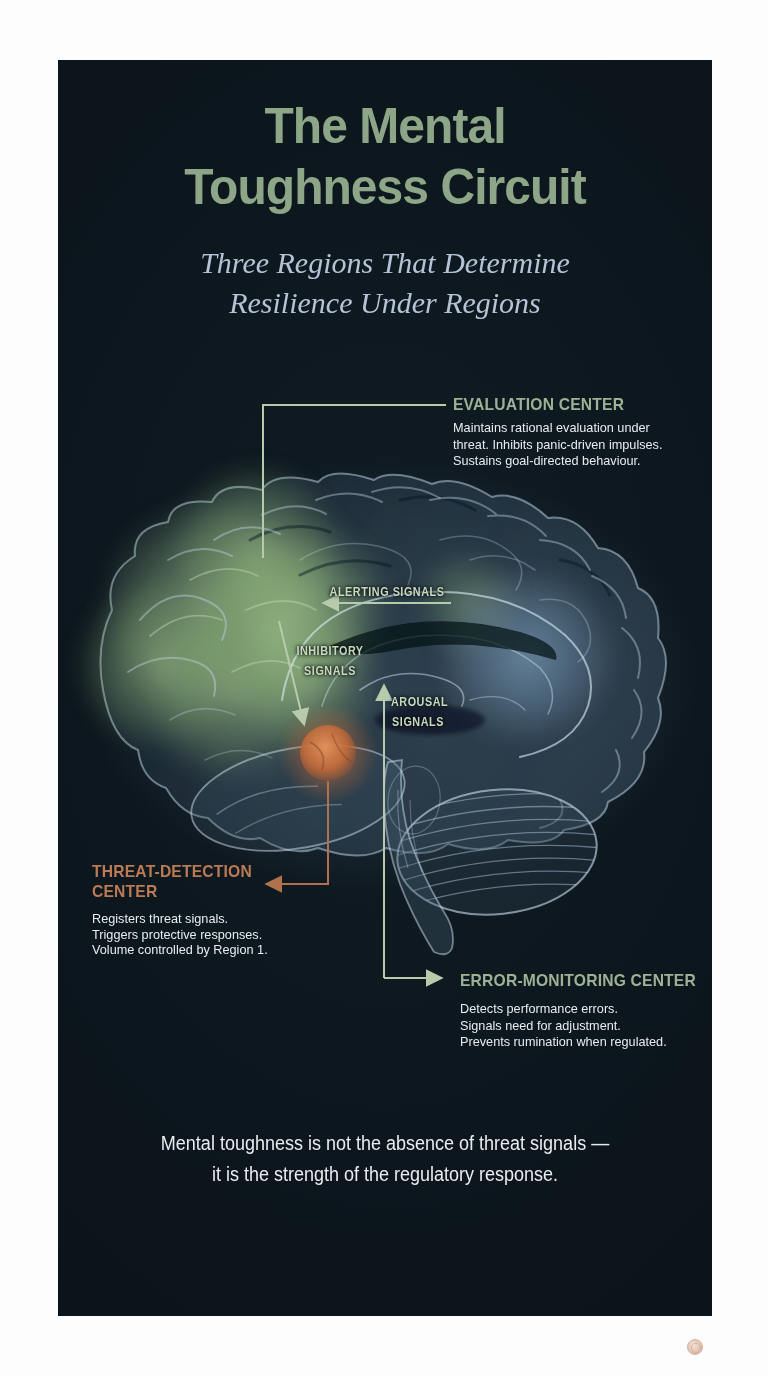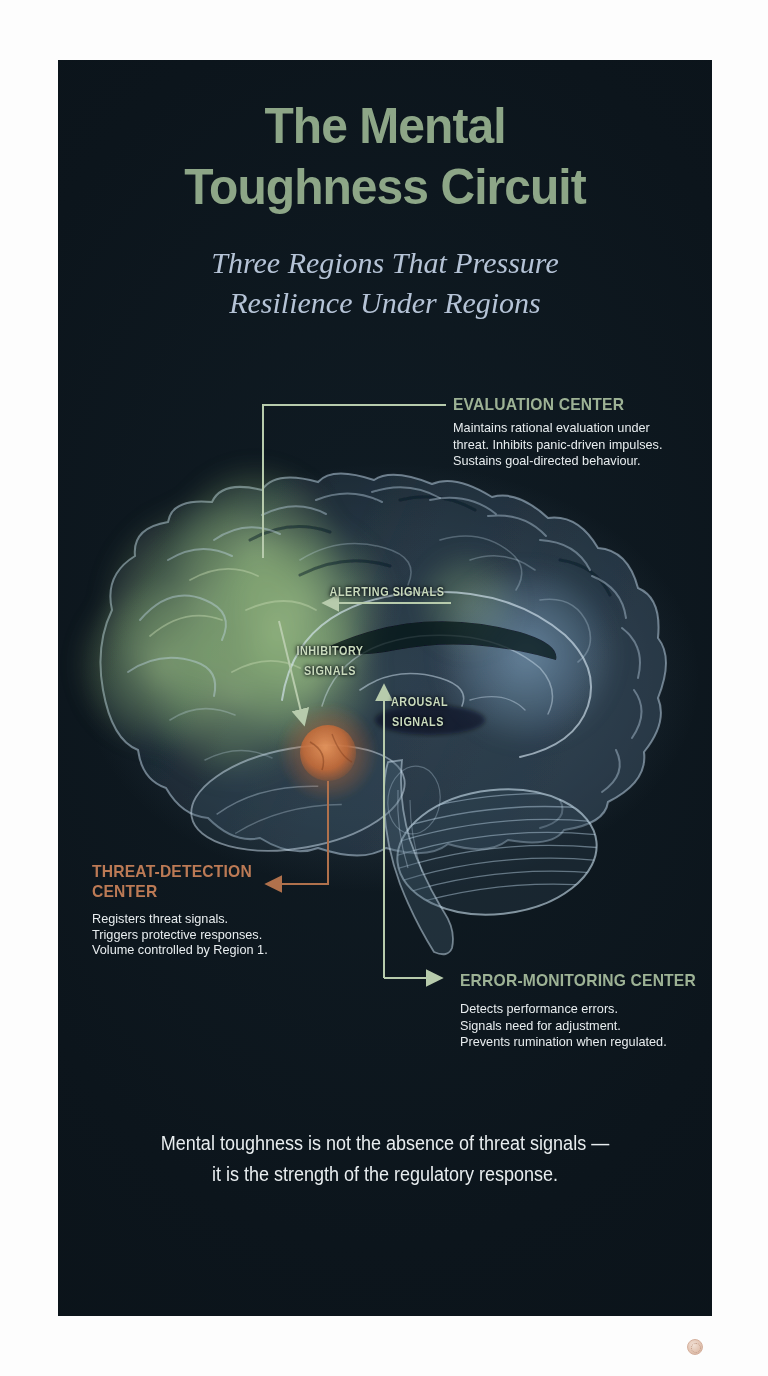--- a/index.html
+++ b/index.html
@@ -209,21 +209,21 @@
     <line class="conn-g" x1="384" y1="978" x2="384" y2="686" marker-end="url(#arrG)"></line>
     <line class="conn-g" x1="384" y1="978" x2="441" y2="978" marker-end="url(#arrG)"></line>
     <polyline class="conn-o" points="328,781 328,884 267,884" marker-end="url(#arrO)"></polyline>
   </svg>
 
   <div class="abs title">
     <div>The Mental</div>
     <div>Toughness Circuit</div>
   </div>
   <div class="abs subtitle">
-    <div>Three Regions That Pressure</div>
+    <div>Three Regions That Determine</div>
     <div>Resilience Under Regions</div>
   </div>
 
   <div class="abs hdg sage" style="left:453px;top:395px;">EVALUATION CENTER</div>
   <div class="abs desc" style="left:453px;top:420px;">
     <div>Maintains rational evaluation under</div>
     <div>threat. Inhibits panic-driven impulses.</div>
     <div>Sustains goal-directed behaviour.</div>
   </div>
 

